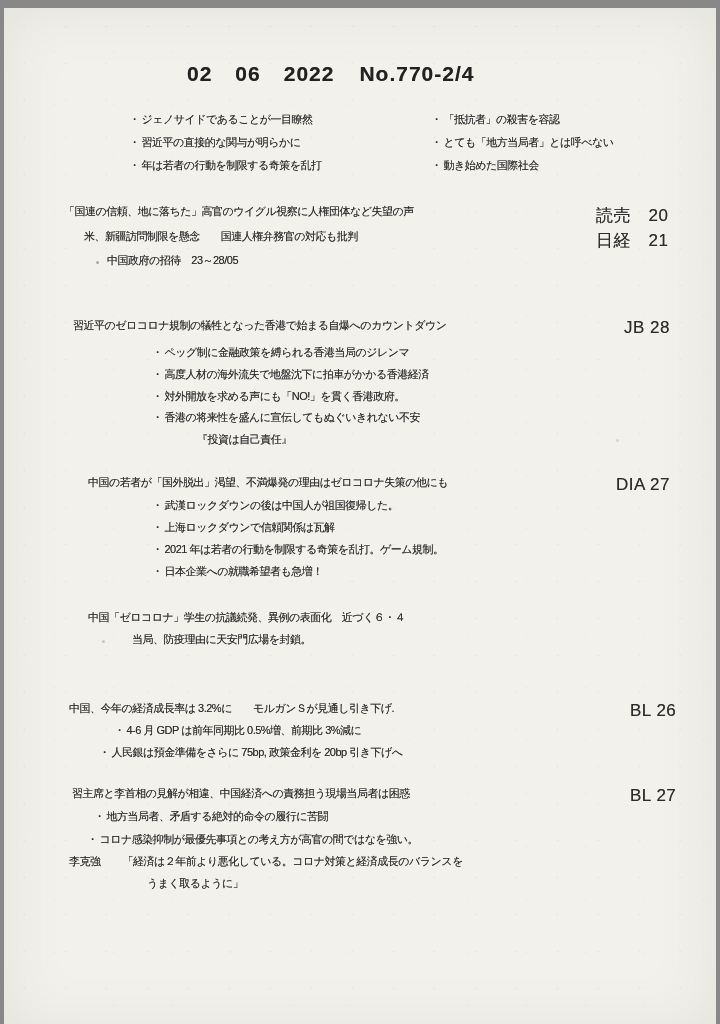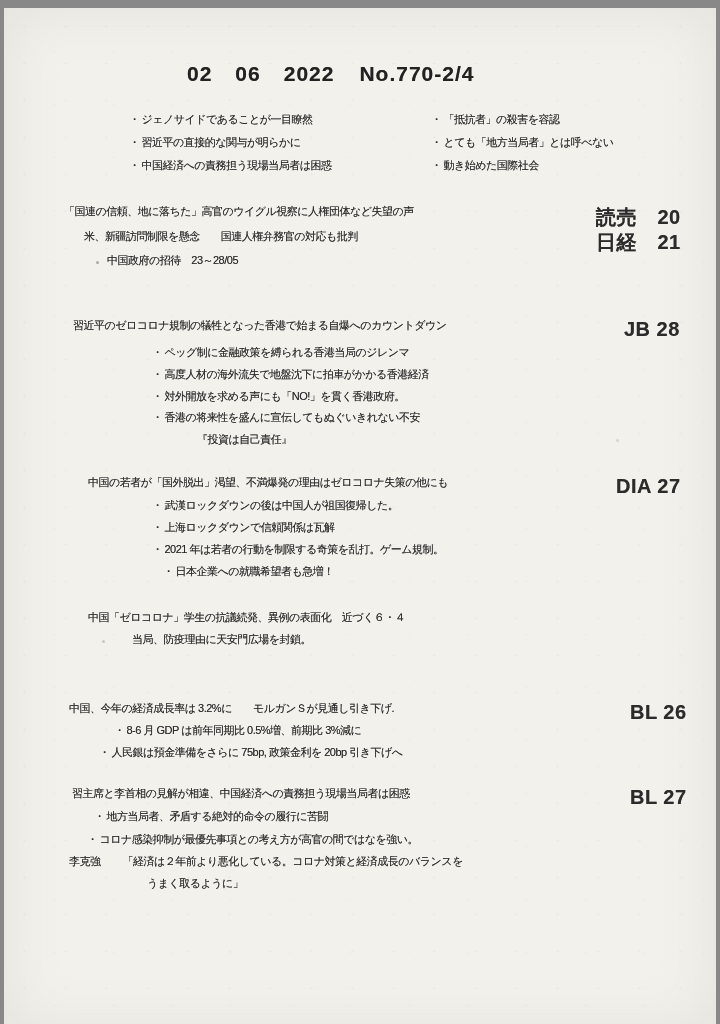--- a/index.html
+++ b/index.html
@@ -27,25 +27,24 @@
   }
   .line{
     position:absolute;
     font-size:11px;
     letter-spacing:-0.5px;
     white-space:pre;
     text-shadow:0 0 0.5px rgba(43,43,43,0.6);
   }
   .src{
     position:absolute;
-    font-size:20px;
+    font-size:17px;
     letter-spacing:0.5px;
     white-space:pre;
     text-shadow:0 0 0.5px rgba(43,43,43,0.6);
-    font-weight:bold;
   }
   .bm{display:inline-block;margin-right:2px;}
   .speaker{margin-right:22px;}
   .speck{
     position:absolute;width:3px;height:3px;border-radius:50%;
     background:rgba(90,85,75,0.45);
   }
 </style>
 </head>
 <body>
@@ -54,21 +53,21 @@
 
   <div class="hdr">
     <span>02</span>
     <span>06</span>
     <span>2022</span>
     <span style="margin-left:2px;">No.770-2/4</span>
   </div>
 
   <div class="line" style="top:104px;left:125px;"><span class="bm">・</span><span>ジェノサイドであることが一目瞭然</span></div>
   <div class="line" style="top:127px;left:125px;"><span class="bm">・</span><span>習近平の直接的な関与が明らかに</span></div>
-  <div class="line" style="top:150px;left:125px;"><span class="bm">・</span><span>中国経済への責務担う現場当局者は困惑</span></div>
+  <div class="line" style="top:150px;left:125px;"><span class="bm">・</span><span>年は若者の行動を制限する奇策を乱打</span></div>
   <div class="line" style="top:104px;left:427px;"><span class="bm">・</span><span>「抵抗者」の殺害を容認</span></div>
   <div class="line" style="top:127px;left:427px;"><span class="bm">・</span><span>とても「地方当局者」とは呼べない</span></div>
   <div class="line" style="top:150px;left:427px;"><span class="bm">・</span><span>動き始めた国際社会</span></div>
 
   <div class="line" style="top:196px;left:60px;">「国連の信頼、地に落ちた」高官のウイグル視察に人権団体など失望の声</div>
   <div class="src" style="top:196px;left:592px;">読売　20</div>
   <div class="line" style="top:221px;left:80px;">米、新疆訪問制限を懸念　　国連人権弁務官の対応も批判</div>
   <div class="src" style="top:221px;left:592px;">日経　21</div>
   <div class="line" style="top:245px;left:103px;">中国政府の招待　23～28/05</div>
 
@@ -78,28 +77,28 @@
   <div class="line" style="top:359px;left:148px;"><span class="bm">・</span><span>高度人材の海外流失で地盤沈下に拍車がかかる香港経済</span></div>
   <div class="line" style="top:381px;left:148px;"><span class="bm">・</span><span>対外開放を求める声にも「NO!」を貫く香港政府。</span></div>
   <div class="line" style="top:402px;left:148px;"><span class="bm">・</span><span>香港の将来性を盛んに宣伝してもぬぐいきれない不安</span></div>
   <div class="line" style="top:424px;left:193px;">『投資は自己責任』</div>
 
   <div class="line" style="top:467px;left:84px;">中国の若者が「国外脱出」渇望、不満爆発の理由はゼロコロナ失策の他にも</div>
   <div class="src" style="top:467px;left:612px;">DIA 27</div>
   <div class="line" style="top:490px;left:148px;"><span class="bm">・</span><span>武漢ロックダウンの後は中国人が祖国復帰した。</span></div>
   <div class="line" style="top:512px;left:148px;"><span class="bm">・</span><span>上海ロックダウンで信頼関係は瓦解</span></div>
   <div class="line" style="top:534px;left:148px;"><span class="bm">・</span><span>2021 年は若者の行動を制限する奇策を乱打。ゲーム規制。</span></div>
-  <div class="line" style="top:556px;left:159px;"><span class="bm">・</span><span>日本企業への就職希望者も急増！</span></div>
+  <div class="line" style="top:556px;left:148px;"><span class="bm">・</span><span>日本企業への就職希望者も急増！</span></div>
 
   <div class="line" style="top:602px;left:84px;">中国「ゼロコロナ」学生の抗議続発、異例の表面化　近づく６・４</div>
   <div class="line" style="top:624px;left:128px;">当局、防疫理由に天安門広場を封鎖。</div>
 
   <div class="line" style="top:693px;left:65px;">中国、今年の経済成長率は 3.2%に　　モルガンＳが見通し引き下げ.</div>
   <div class="src" style="top:693px;left:626px;">BL 26</div>
-  <div class="line" style="top:715px;left:110px;"><span class="bm">・</span><span>8-6 月 GDP は前年同期比 0.5%増、前期比 3%減に</span></div>
+  <div class="line" style="top:715px;left:110px;"><span class="bm">・</span><span>4-6 月 GDP は前年同期比 0.5%増、前期比 3%減に</span></div>
   <div class="line" style="top:737px;left:95px;"><span class="bm">・</span><span>人民銀は預金準備をさらに 75bp, 政策金利を 20bp 引き下げへ</span></div>
 
   <div class="line" style="top:778px;left:68px;">習主席と李首相の見解が相違、中国経済への責務担う現場当局者は困惑</div>
   <div class="src" style="top:778px;left:626px;">BL 27</div>
   <div class="line" style="top:801px;left:90px;"><span class="bm">・</span><span>地方当局者、矛盾する絶対的命令の履行に苦闘</span></div>
   <div class="line" style="top:824px;left:83px;"><span class="bm">・</span><span>コロナ感染抑制が最優先事項との考え方が高官の間ではなを強い。</span></div>
   <div class="line" style="top:846px;left:65px;"><span class="speaker">李克強</span><span>「経済は２年前より悪化している。コロナ対策と経済成長のバランスを</span></div>
   <div class="line" style="top:868px;left:143px;">うまく取るように」</div>
 
   <div class="speck" style="top:253px;left:92px;"></div>

